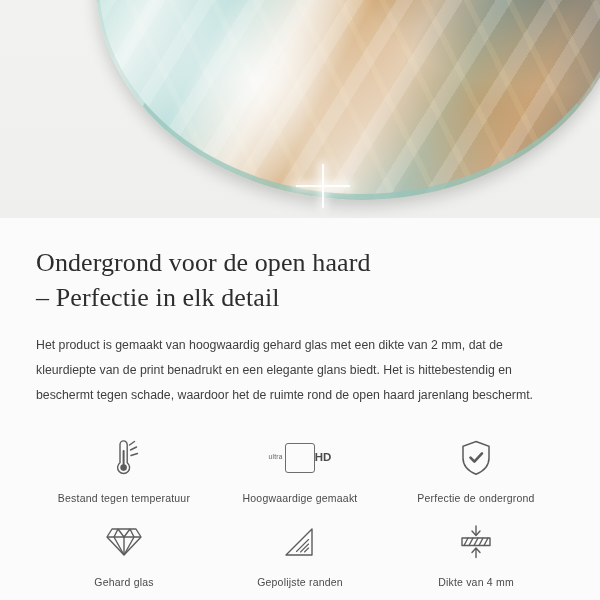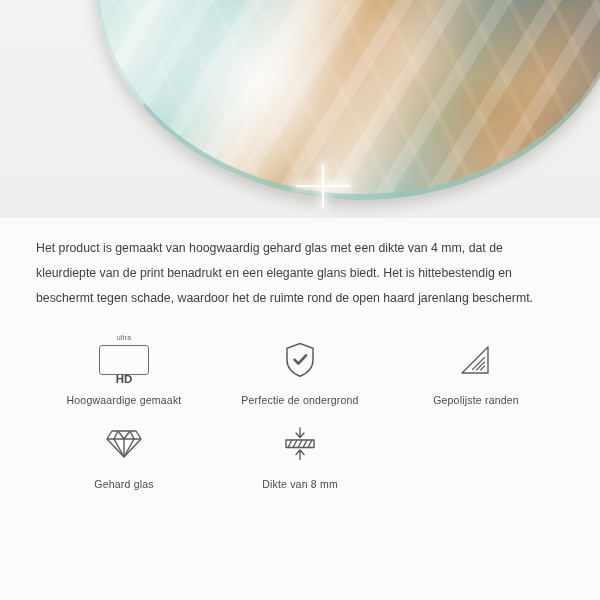--- a/index.html
+++ b/index.html
@@ -147,26 +147,25 @@
   }
   .feature-label {
     margin-top: 12px;
     font-size: 10.5px;
     color: #4a4a4a;
     text-align: center;
     letter-spacing: 0.2px;
   }
 
   .hd-badge {
-    width: 50px;
+    width: 30px;
     height: 30px;
     border: 1.6px solid #6d6d6d;
     border-radius: 3px;
     display: flex;
-    flex-direction: column;
     align-items: center;
     justify-content: center;
     line-height: 1;
     gap: 32px;
   }
   .hd-badge .hd-top {
     font-size: 6.5px;
     letter-spacing: 0.3px;
     color: #5c5c5c;
     margin-bottom: 1px;
@@ -185,85 +184,102 @@
 <div class="page">
 
   <div class="hero">
     <div class="hero-disc"></div>
     <div class="hero-disc-edge"></div>
     <div class="hero-sparkle"></div>
   </div>
 
   <div class="content">
 
-
-    <p class="body-copy">Het product is gemaakt van hoogwaardig gehard glas met een dikte van 4 mm, dat de kleurdiepte van de print benadrukt en een elegante glans biedt. Het is hittebestendig en beschermt tegen schade, waardoor het de ruimte rond de open haard jarenlang beschermt.</p>
+    <h1 class="headline">
+      <span>Ondergrond voor de open haard</span>
+      <span class="line2">– Perfectie in elk detail</span>
+    </h1>
+
+    <p class="body-copy">Het product is gemaakt van hoogwaardig gehard glas met een dikte van 2 mm, dat de kleurdiepte van de print benadrukt en een elegante glans biedt. Het is hittebestendig en beschermt tegen schade, waardoor het de ruimte rond de open haard jarenlang beschermt.</p>
 
     <div class="features">
 
+      <div class="feature">
+        <div class="feature-icon">
+          <svg width="34" height="40" viewBox="0 0 34 40" fill="none" stroke="#5c5c5c" stroke-width="1.4" stroke-linecap="round">
+            <path d="M13 6.5a3.6 3.6 0 0 1 7.2 0v18.2a6 6 0 1 1-7.2 0z"></path>
+            <circle cx="16.6" cy="29.6" r="3.3" fill="#5c5c5c" stroke="none"></circle>
+            <line x1="16.6" y1="13" x2="16.6" y2="27.5" stroke-width="2"></line>
+            <line x1="22.5" y1="7" x2="27.5" y2="3.5"></line>
+            <line x1="23.5" y1="12" x2="29.5" y2="9"></line>
+            <line x1="24" y1="17.5" x2="30.5" y2="15.5"></line>
+          </svg>
+        </div>
+        <div class="feature-label">Bestand tegen temperatuur</div>
+      </div>
 
       <div class="feature">
         <div class="feature-icon">
           <div class="hd-badge">
             <span class="hd-top">ultra</span>
             <span class="hd-bottom">HD</span>
           </div>
         </div>
         <div class="feature-label">Hoogwaardige gemaakt</div>
       </div>
 
       <div class="feature">
         <div class="feature-icon">
           <svg width="34" height="40" viewBox="0 0 34 40" fill="none">
             <path d="M17 3.5 L30 8.2 V20c0 8.6-6 13.4-13 16.3C10 33.4 4 28.6 4 20V8.2z" stroke="#5c5c5c" stroke-width="1.5" fill="none"></path>
             <path d="M11.5 19.6 L15.4 23.6 L23 15.4" stroke="#5c5c5c" stroke-width="2.6" stroke-linecap="round" stroke-linejoin="round" fill="none"></path>
           </svg>
         </div>
         <div class="feature-label">Perfectie de ondergrond</div>
-      </div>
-
-      <div class="feature">
-        <div class="feature-icon">
-          <svg width="36" height="34" viewBox="0 0 36 34" fill="none" stroke="#5c5c5c" stroke-width="1.4" stroke-linecap="round" stroke-linejoin="round">
-            <path d="M4 30 L30 4 L30 30 Z"></path>
-            <line x1="14.5" y1="26.5" x2="26.5" y2="14.5" stroke-width="1.1"></line>
-            <line x1="18.5" y1="27" x2="26.5" y2="19" stroke-width="1.1"></line>
-            <line x1="22.5" y1="27" x2="26.5" y2="23" stroke-width="1.1"></line>
-          </svg>
-        </div>
-        <div class="feature-label">Gepolijste randen</div>
       </div>
 
       <div class="feature">
         <div class="feature-icon">
           <svg width="38" height="34" viewBox="0 0 38 34" fill="none" stroke="#5c5c5c" stroke-width="1.4" stroke-linejoin="round">
             <path d="M7 4h24l5 8-17 18L2 12z"></path>
             <path d="M2 12h34"></path>
             <path d="M13 4l-4 8 10 18"></path>
             <path d="M25 4l4 8-10 18"></path>
             <path d="M13 4l6 8 6-8"></path>
             <path d="M19 12v18"></path>
           </svg>
         </div>
         <div class="feature-label">Gehard glas</div>
+      </div>
+
+      <div class="feature">
+        <div class="feature-icon">
+          <svg width="36" height="34" viewBox="0 0 36 34" fill="none" stroke="#5c5c5c" stroke-width="1.4" stroke-linecap="round" stroke-linejoin="round">
+            <path d="M4 30 L30 4 L30 30 Z"></path>
+            <line x1="14.5" y1="26.5" x2="26.5" y2="14.5" stroke-width="1.1"></line>
+            <line x1="18.5" y1="27" x2="26.5" y2="19" stroke-width="1.1"></line>
+            <line x1="22.5" y1="27" x2="26.5" y2="23" stroke-width="1.1"></line>
+          </svg>
+        </div>
+        <div class="feature-label">Gepolijste randen</div>
       </div>
 
       <div class="feature">
         <div class="feature-icon">
           <svg width="38" height="36" viewBox="0 0 38 36" fill="none" stroke="#5c5c5c" stroke-width="1.4" stroke-linecap="round" stroke-linejoin="round">
             <line x1="19" y1="2" x2="19" y2="10.5"></line>
             <path d="M15 7 L19 11.5 L23 7"></path>
             <rect x="5" y="14" width="28" height="7.5" fill="none"></rect>
             <line x1="7" y1="21.5" x2="11" y2="14"></line>
             <line x1="12" y1="21.5" x2="16" y2="14"></line>
             <line x1="17" y1="21.5" x2="21" y2="14"></line>
             <line x1="22" y1="21.5" x2="26" y2="14"></line>
             <line x1="27" y1="21.5" x2="31" y2="14"></line>
             <line x1="19" y1="33.5" x2="19" y2="25"></line>
             <path d="M15 28.5 L19 24 L23 28.5"></path>
           </svg>
         </div>
-        <div class="feature-label">Dikte van 8 mm</div>
+        <div class="feature-label">Dikte van 4 mm</div>
       </div>
 
     </div>
   </div>
 </div>
 
 </body></html>

